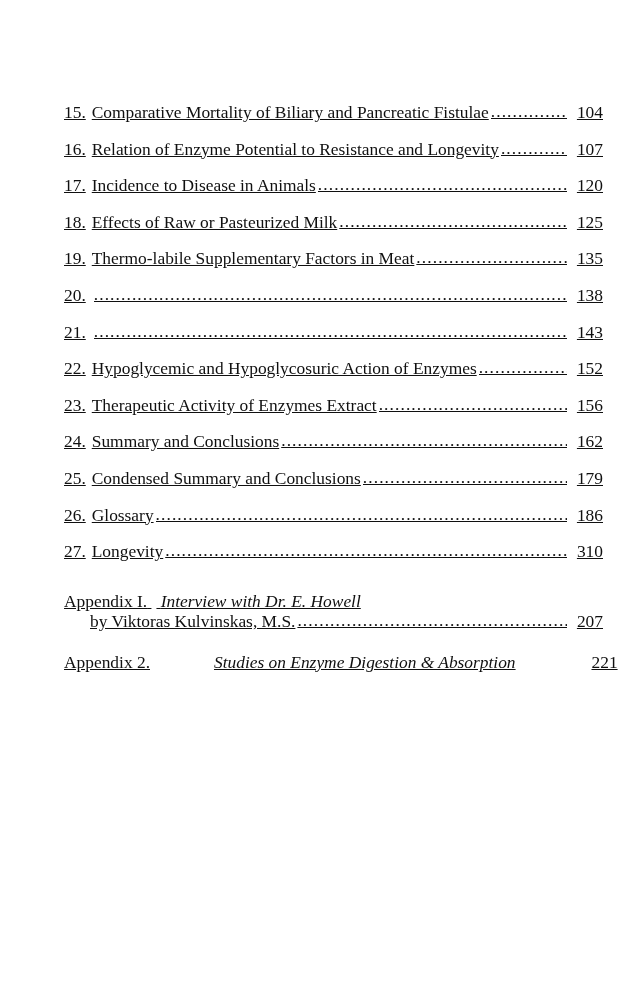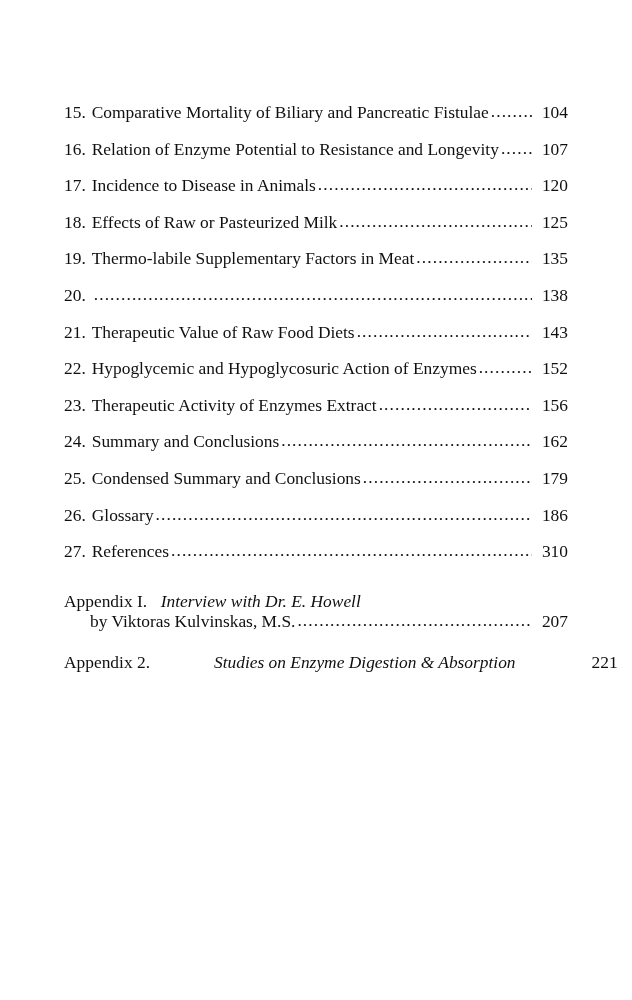--- a/index.html
+++ b/index.html
@@ -13,21 +13,22 @@
     font-family: "Liberation Serif", serif;
     color: #101010;
     overflow: hidden;
   }
   .page {
     position: relative;
     width: 632px;
     height: 1000px;
     background: #ffffff;
     box-sizing: border-box;
-    padding: 104px 64px 0 64px;
+    padding: 104px 29px 0 64px;
+    text-decoration: underline;
   }
   .toc-list {
     list-style: none;
     margin: 0;
     padding: 0;
   }
   .toc-entry {
     display: flex;
     align-items: baseline;
     font-size: 17.4px;
@@ -133,21 +134,20 @@
     </li>
 
     <li class="toc-entry">
       <span class="entry-num">20.</span>
       <span class="dots">......................................................................................................</span>
       <span class="page-num">138</span>
     </li>
 
     <li class="toc-entry">
       <span class="entry-num">21.</span>
-      <span class="entry-title">Therapeutic Value of Raw Food Diets</span>
       <span class="dots">......................................................................................................</span>
       <span class="page-num">143</span>
     </li>
 
     <li class="toc-entry">
       <span class="entry-num">22.</span>
       <span class="entry-title">Hypoglycemic and Hypoglycosuric Action of Enzymes</span>
       <span class="dots">......................................................................................................</span>
       <span class="page-num">152</span>
     </li>
@@ -175,21 +175,21 @@
 
     <li class="toc-entry">
       <span class="entry-num">26.</span>
       <span class="entry-title">Glossary</span>
       <span class="dots">......................................................................................................</span>
       <span class="page-num">186</span>
     </li>
 
     <li class="toc-entry">
       <span class="entry-num">27.</span>
-      <span class="entry-title">References</span>
+      <span class="entry-title">Longevity</span>
       <span class="dots">......................................................................................................</span>
       <span class="page-num">310</span>
     </li>
 
   </ul>
 
   <div class="appendix-block">
 
     <div class="appendix-entry">
       <span class="appendix-line1">

